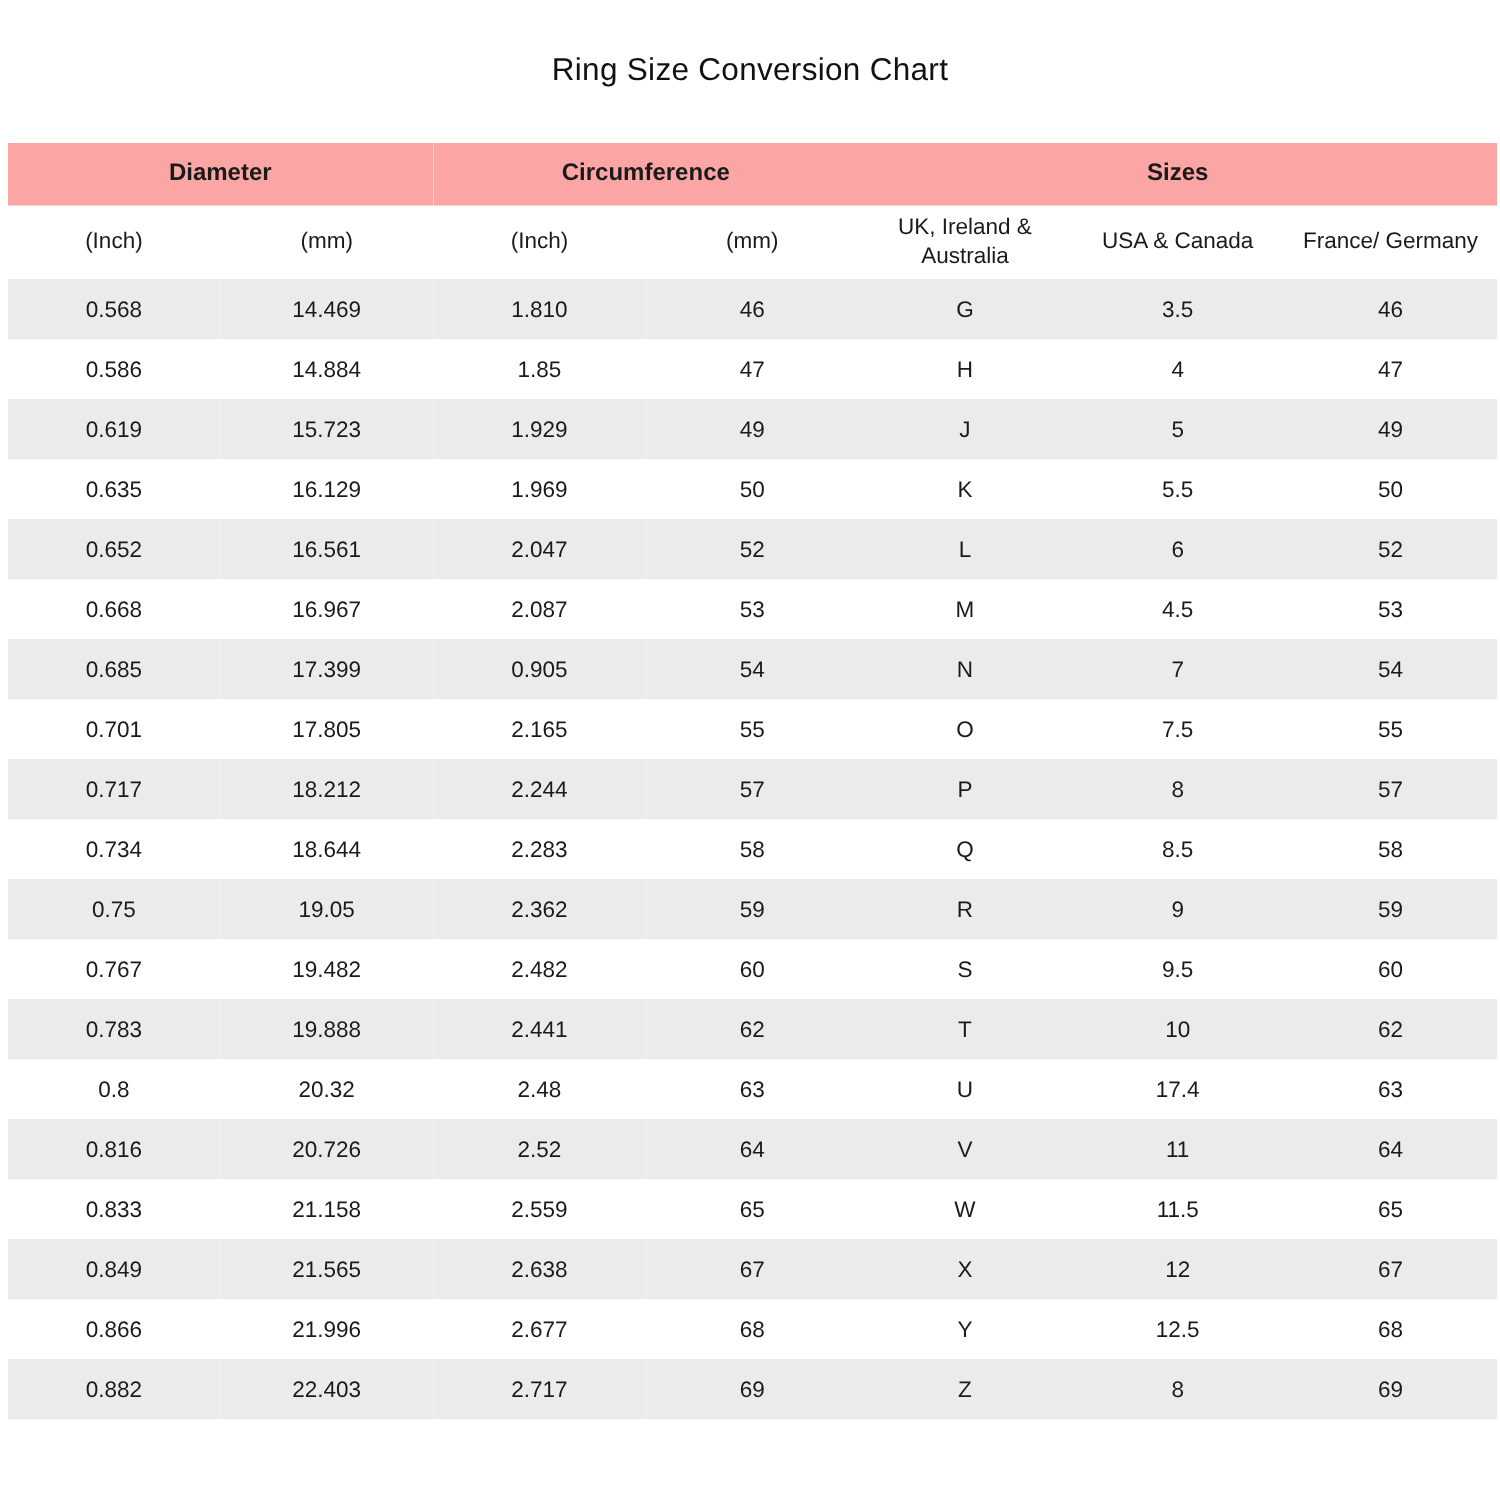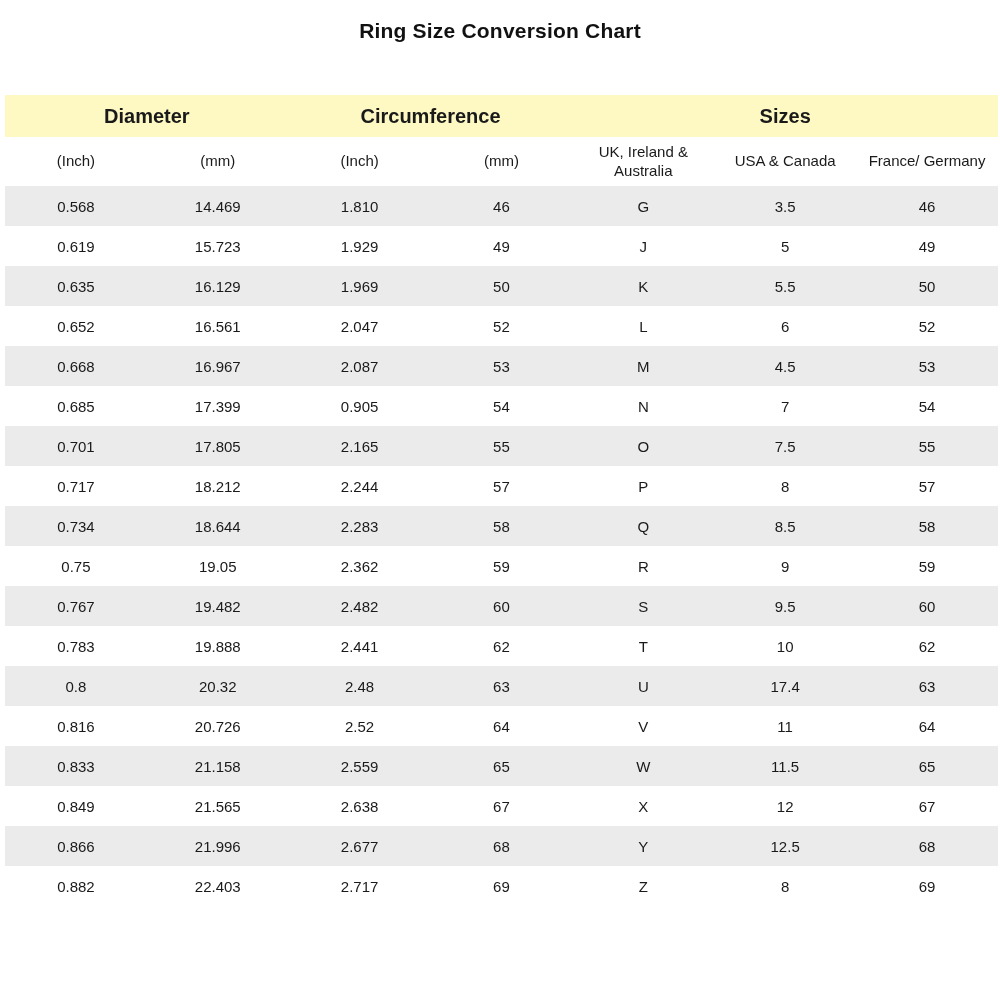--- a/index.html
+++ b/index.html
@@ -7,47 +7,47 @@
     margin: 0;
     padding: 0;
     background: #FFFFFF;
     width: 1000px;
     height: 1000px;
     font-family: "Liberation Sans", sans-serif;
     color: #1A1A1A;
   }
   .page-title {
     margin: 0;
-    padding-top: 19px;
+    padding-top: 35px;
     height: 44px;
     text-align: center;
     font-size: 21px;
-    font-weight: bold;
+    font-weight: normal;
     color: #111111;
     letter-spacing: 0.2px;
   }
   table.ring-table {
     border-collapse: collapse;
     table-layout: fixed;
     width: 993px;
     margin: 51px 2px 0 5px;
   }
   table.ring-table col { width: 14.2857%; }
   th, td {
     text-align: center;
     vertical-align: middle;
     padding: 0 6px;
     font-size: 15px;
     overflow: hidden;
   }
   tr.group-header-row th {
-    background: #fef9c3;
+    background: #fca5a5;
     height: 42px;
     font-weight: bold;
-    font-size: 20px;
+    font-size: 16px;
   }
   tr.sub-header-row th {
     background: #FFFFFF;
     height: 49px;
     font-weight: normal;
     line-height: 1.25;
   }
   tbody td { height: 40px; font-weight: normal; }
   tbody tr:nth-child(odd) td { background: #EBEBEB; }
   tbody tr:nth-child(even) td { background: #FFFFFF; }
@@ -87,20 +87,29 @@
       <tr>
         <td>0.568</td>
         <td>14.469</td>
         <td>1.810</td>
         <td>46</td>
         <td>G</td>
         <td>3.5</td>
         <td>46</td>
       </tr>
       <tr>
+        <td>0.586</td>
+        <td>14.884</td>
+        <td>1.85</td>
+        <td>47</td>
+        <td>H</td>
+        <td>4</td>
+        <td>47</td>
+      </tr>
+      <tr>
         <td>0.619</td>
         <td>15.723</td>
         <td>1.929</td>
         <td>49</td>
         <td>J</td>
         <td>5</td>
         <td>49</td>
       </tr>
       <tr>
         <td>0.635</td>

